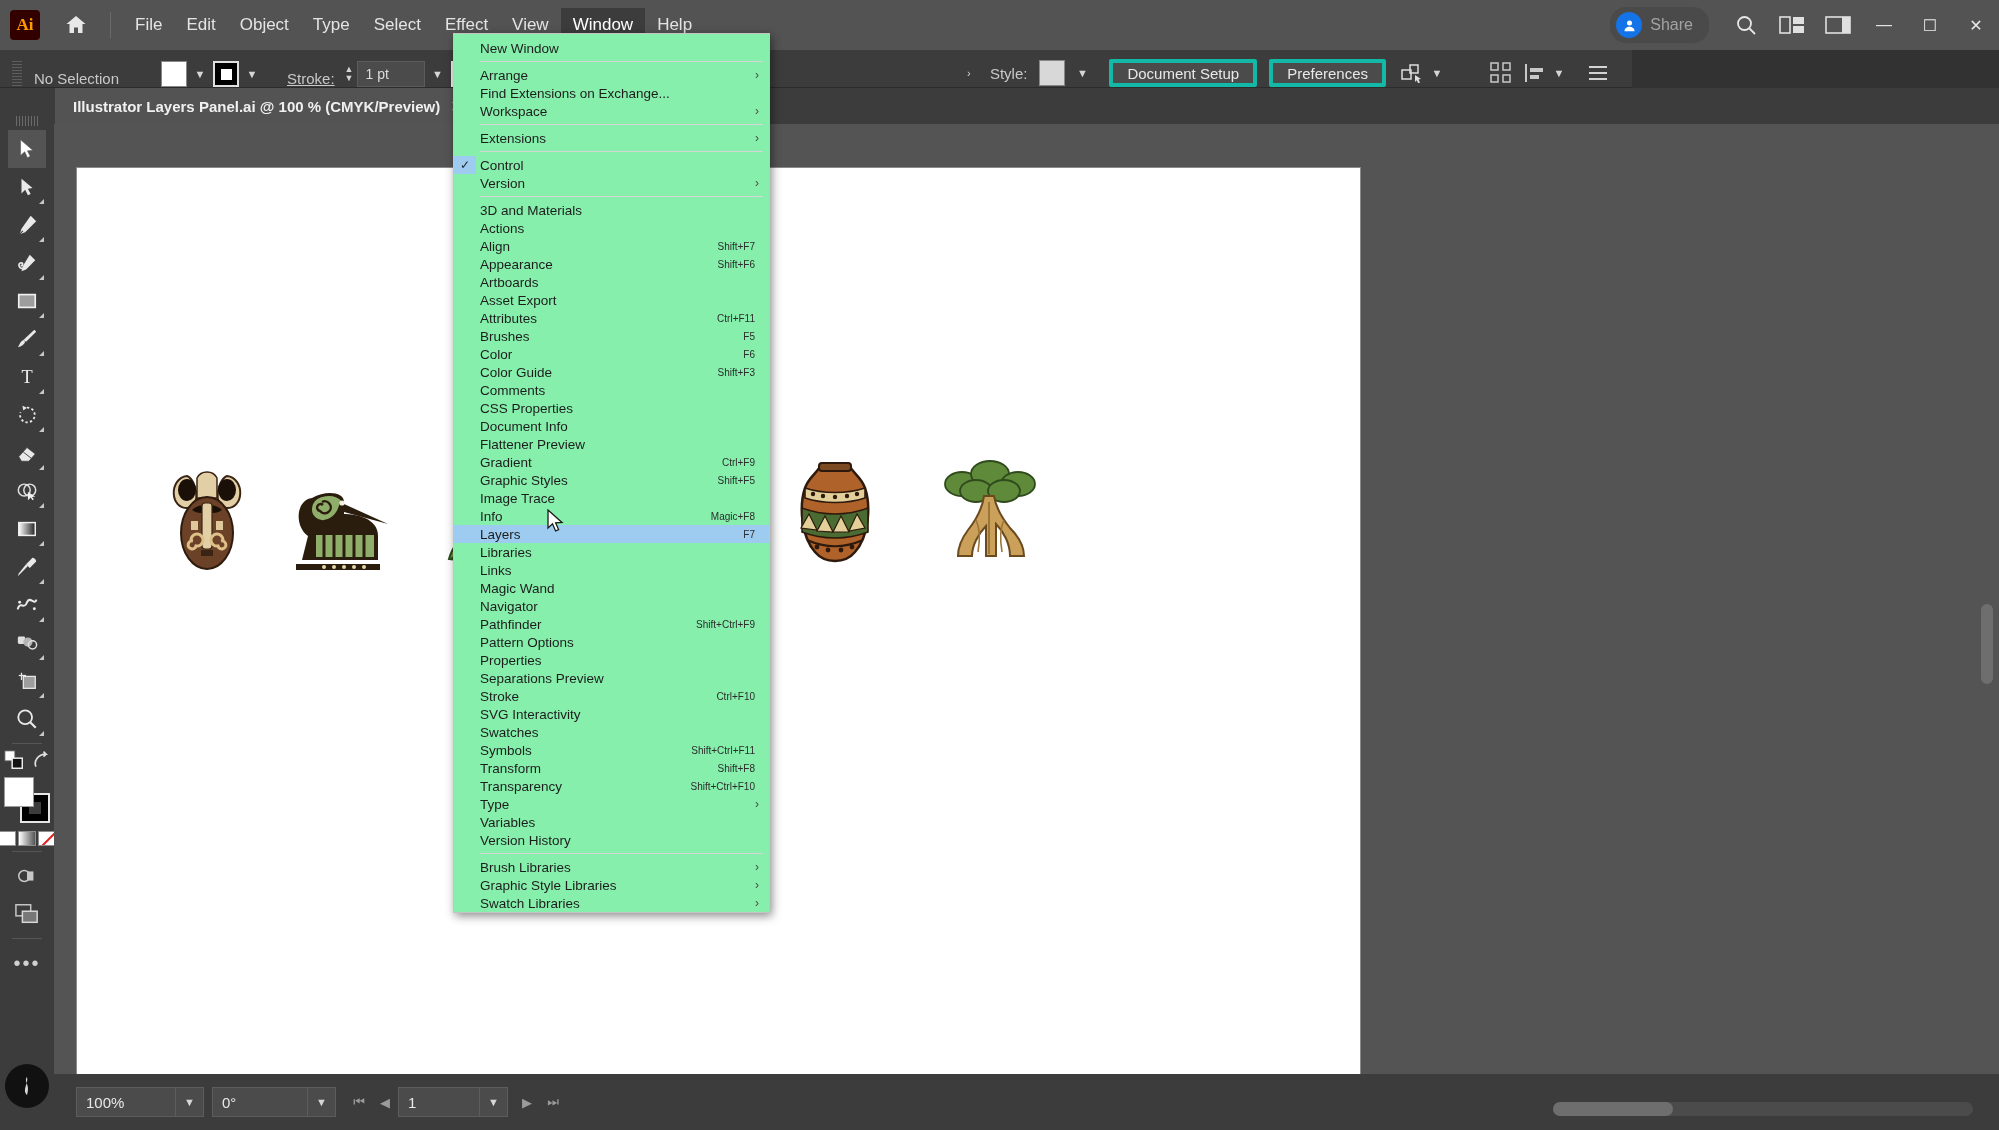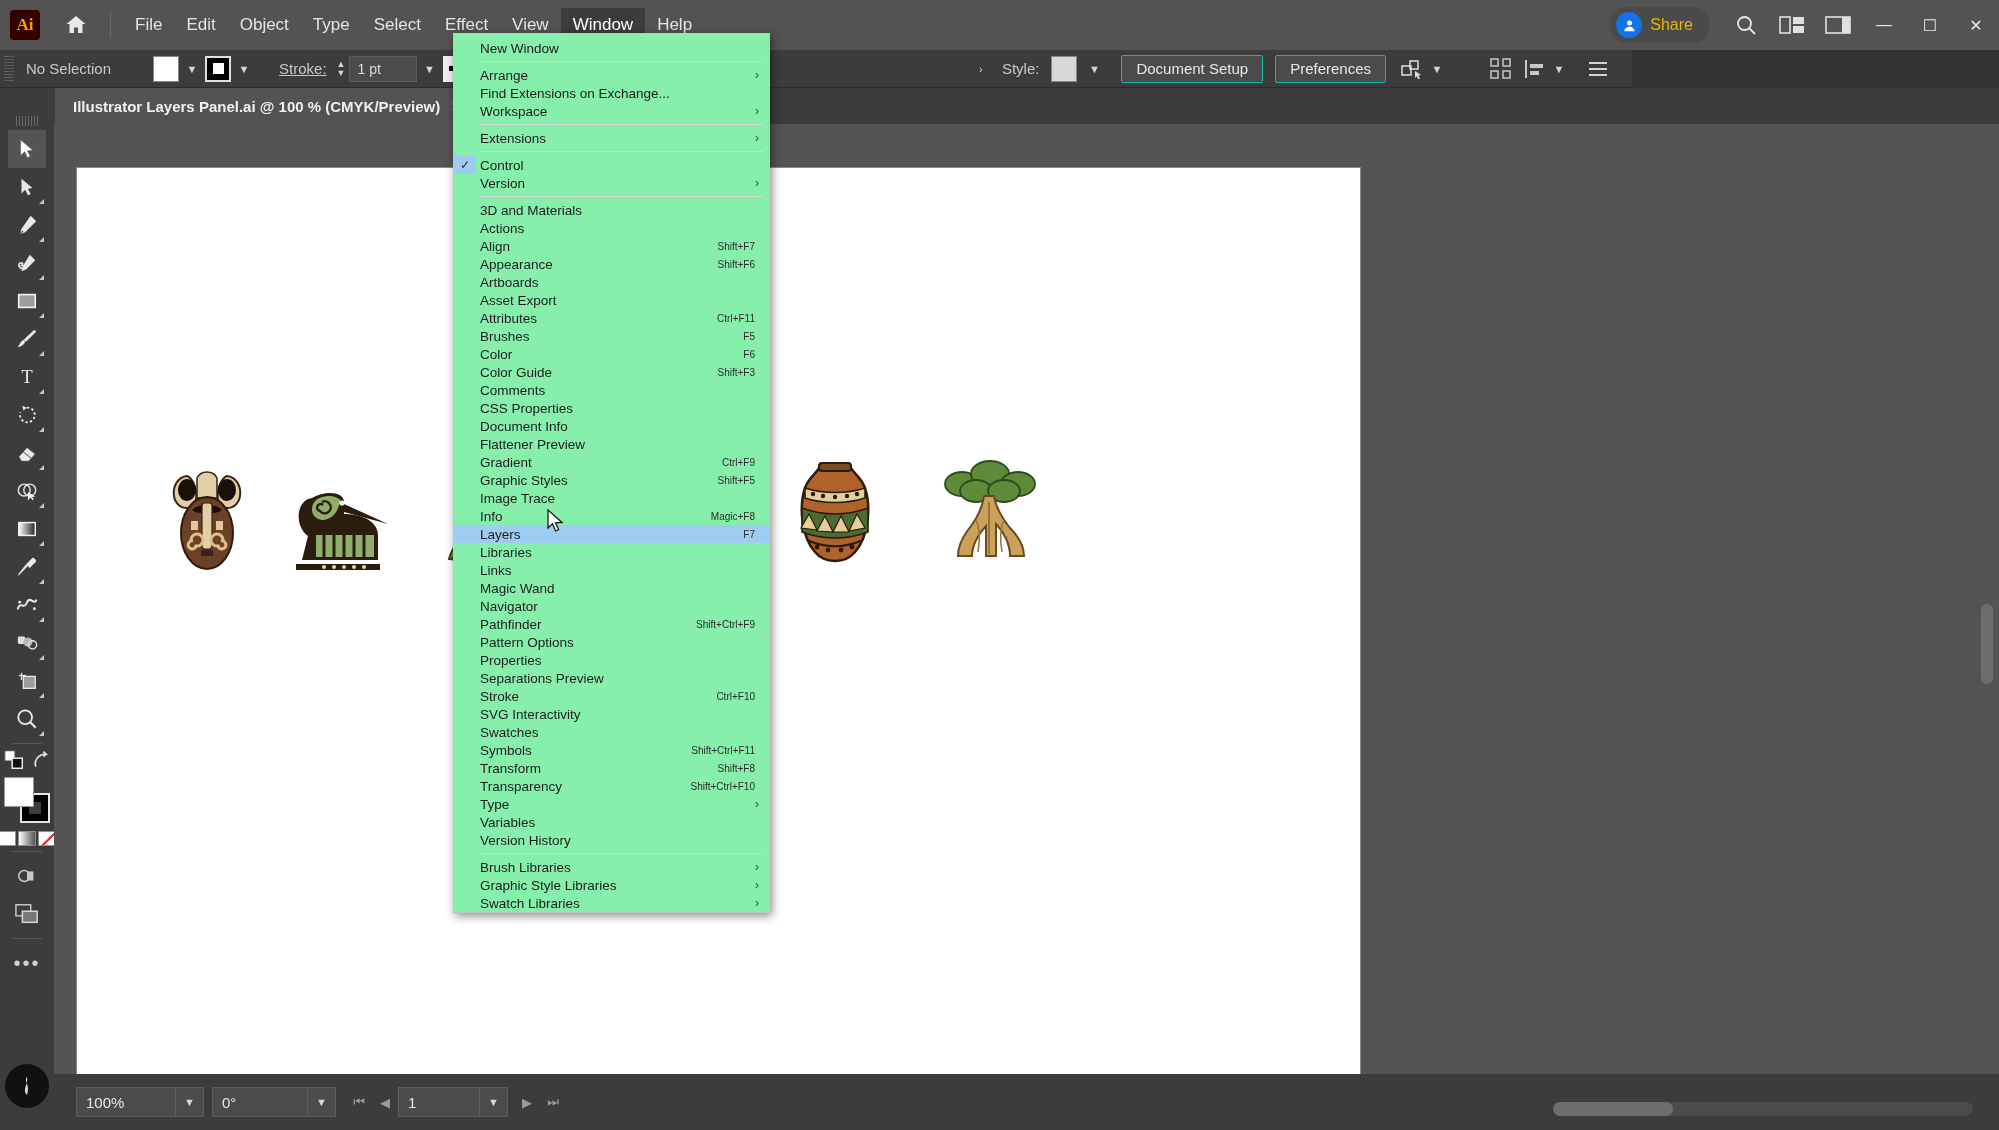--- a/index.html
+++ b/index.html
@@ -43,34 +43,35 @@
   }
   .share-btn {
     display: flex; align-items: center; gap: 8px;
     background: #4a4a4a; border-radius: 16px;
     padding: 5px 16px 5px 6px; margin-right: 14px;
   }
   .share-avatar {
     width: 26px; height: 26px; border-radius: 50%;
     background: #1473e6; display: flex; align-items: center; justify-content: center;
   }
-  .share-label { color: #eab308; font-size: 16px; }
+  .share-label { color: #a3a3a3; font-size: 16px; }
   .mb-icon-btn {
     width: 46px; height: 50px; display: flex; align-items: center; justify-content: center;
   }
   .win-btn {
     width: 46px; height: 50px; display: flex; align-items: center; justify-content: center;
     color: #e8e8e8; font-size: 16px;
   }
 
   
   .controlbar {
     position: absolute; top: 50px; left: 0; width: 1632px; height: 38px;
-    background: #3c3c3c; display: flex; align-items: center;
+    background: #3c3c3c; display: flex; align-items: flex-end;
     border-bottom: 1px solid #2b2b2b;
+    padding-left: 8px;
   }
   .cb-grip { width: 10px; height: 26px; margin-left: 4px;
     background: repeating-linear-gradient(to bottom,#5d5d5d 0 1px,transparent 1px 3px);}
   .cb-label { color: #c8c8c8; font-size: 15px; margin-left: 12px; white-space: nowrap; }
 
   .swatch-white {
     width: 26px; height: 26px; background: #ffffff; border: 1px solid #888;
   }
   .swatch-stroke {
     width: 26px; height: 26px; background: #000;
@@ -90,21 +91,21 @@
     font-size: 14px; display: flex; align-items: center; padding-left: 8px;
     border: 1px solid #5c5c5c;
   }
   .spinner { display:flex; flex-direction:column; color:#d6d6d6; font-size:9px; line-height:9px; margin-right:3px;}
   .stroke-profile {
     width: 148px; height: 26px; background: #f0f0f0; display: flex; align-items: center;
     padding: 0 6px; gap: 6px; color: #1a1a1a; font-size: 14px;
   }
   .profile-line { width: 92px; height: 5px; background: #000; }
   .cb-btn {
-    height: 28px; padding: 0 14px; background: #4b4b4b; border: 1px solid #14b8a6;
+    height: 28px; padding: 0 14px; background: #4b4b4b; border: 4px solid #14b8a6;
     color: #e8e8e8; font-size: 15px; display: flex; align-items: center; border-radius: 2px;
   }
   .cb-right { position: absolute; right: 8px; display: flex; align-items: center; gap: 4px; }
 
   
   .tabbar {
     position: absolute; top: 88px; left: 0; width: 1999px; height: 36px;
     background: #3c3c3c; display: flex; align-items: flex-end;
   }
   .doctab {

